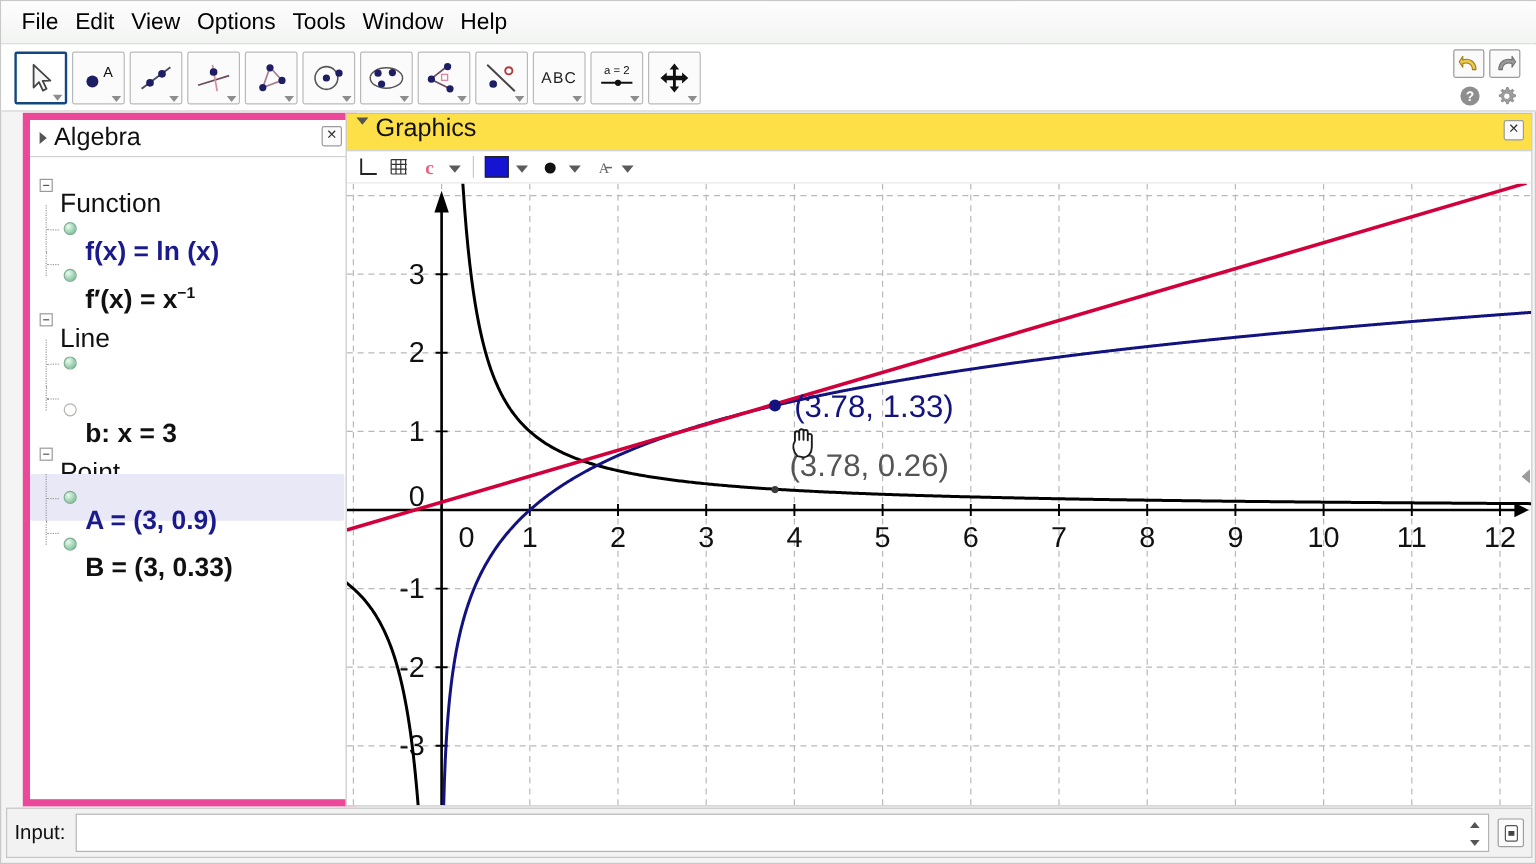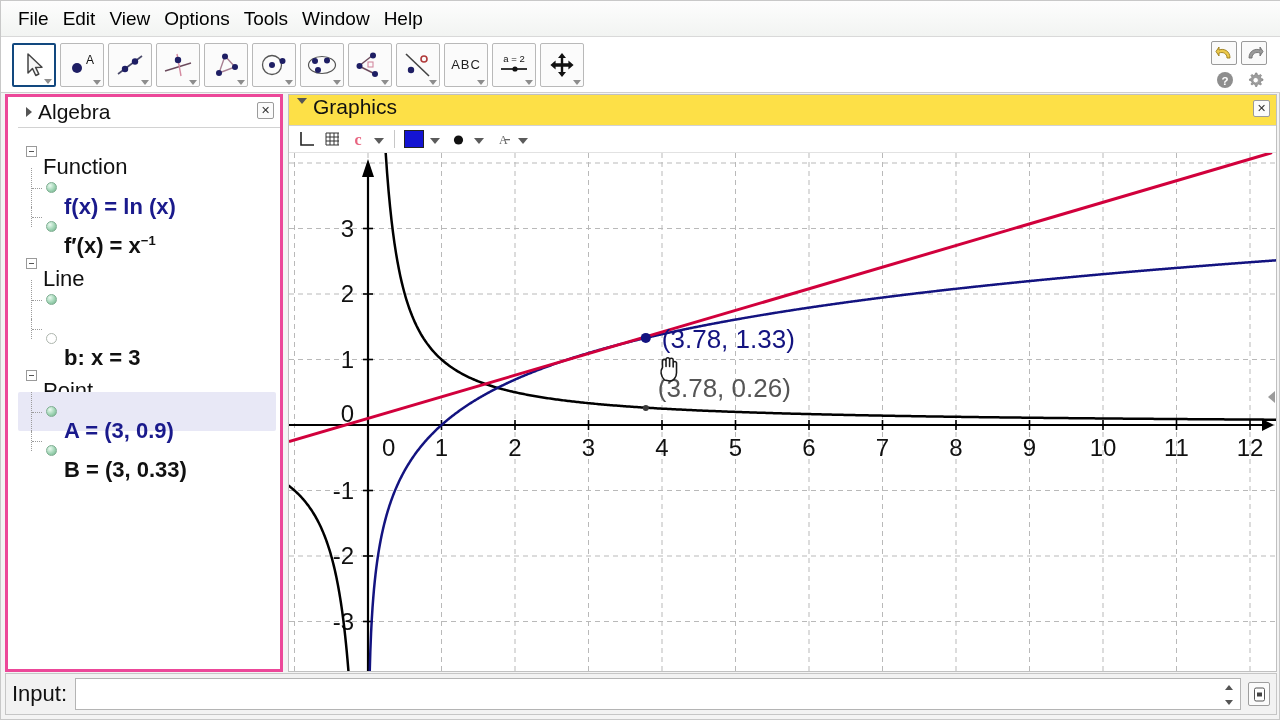--- a/index.html
+++ b/index.html
@@ -72,25 +72,24 @@
   }
   .tr-btn {
     position: absolute; width: 26px; height: 24px;
     display: flex; align-items: center; justify-content: center;
     cursor: default;
   }
   .tr-btn.boxed { border: 1px solid #9a9a9a; background: #fafafa; border-radius: 2px; }
 
   
   #algebra {
-    position: absolute; left: 4px; top: 93px;
+    position: absolute; left: 18px; top: 93px;
     width: 278px; height: 578px;
     background: #ffffff;
-    border: 3px solid #ec4899;
-    padding-left: 10px;
+    border: 6px solid #ec4899;
   }
   #algebra-head {
     height: 31px; border-bottom: 1px solid #d2d2d2;
     display: flex; align-items: center;
     background: #ffffff;
     position: relative;
   }
   .panel-tri {
     width: 0; height: 0; margin: 0 6px 0 8px;
     border-top: 5px solid transparent;
@@ -204,21 +203,21 @@
 
   
   #inputbar {
     position: absolute; left: 4px; bottom: 4px;
     width: 1272px; height: 42px;
     background: #f2f2f2;
     border: 1px solid #c6c6c6;
     display: flex; align-items: center;
     padding: 0 6px;
   }
-  #input-label { font-size: 22px; color: #111; margin-right: 8px; }
+  #input-label { font-size: 17px; color: #111; margin-right: 8px; }
   #input-field {
     flex: 1; height: 32px;
     background: #ffffff; border: 1px solid #b4b4b4;
     display: flex; align-items: center; position: relative;
     font-size: 16px; color: #111; padding: 0 6px;
   }
   .spin {
     position: absolute; right: 6px; top: 6px;
     width: 10px; height: 20px;
     display: flex; flex-direction: column; justify-content: space-between;

